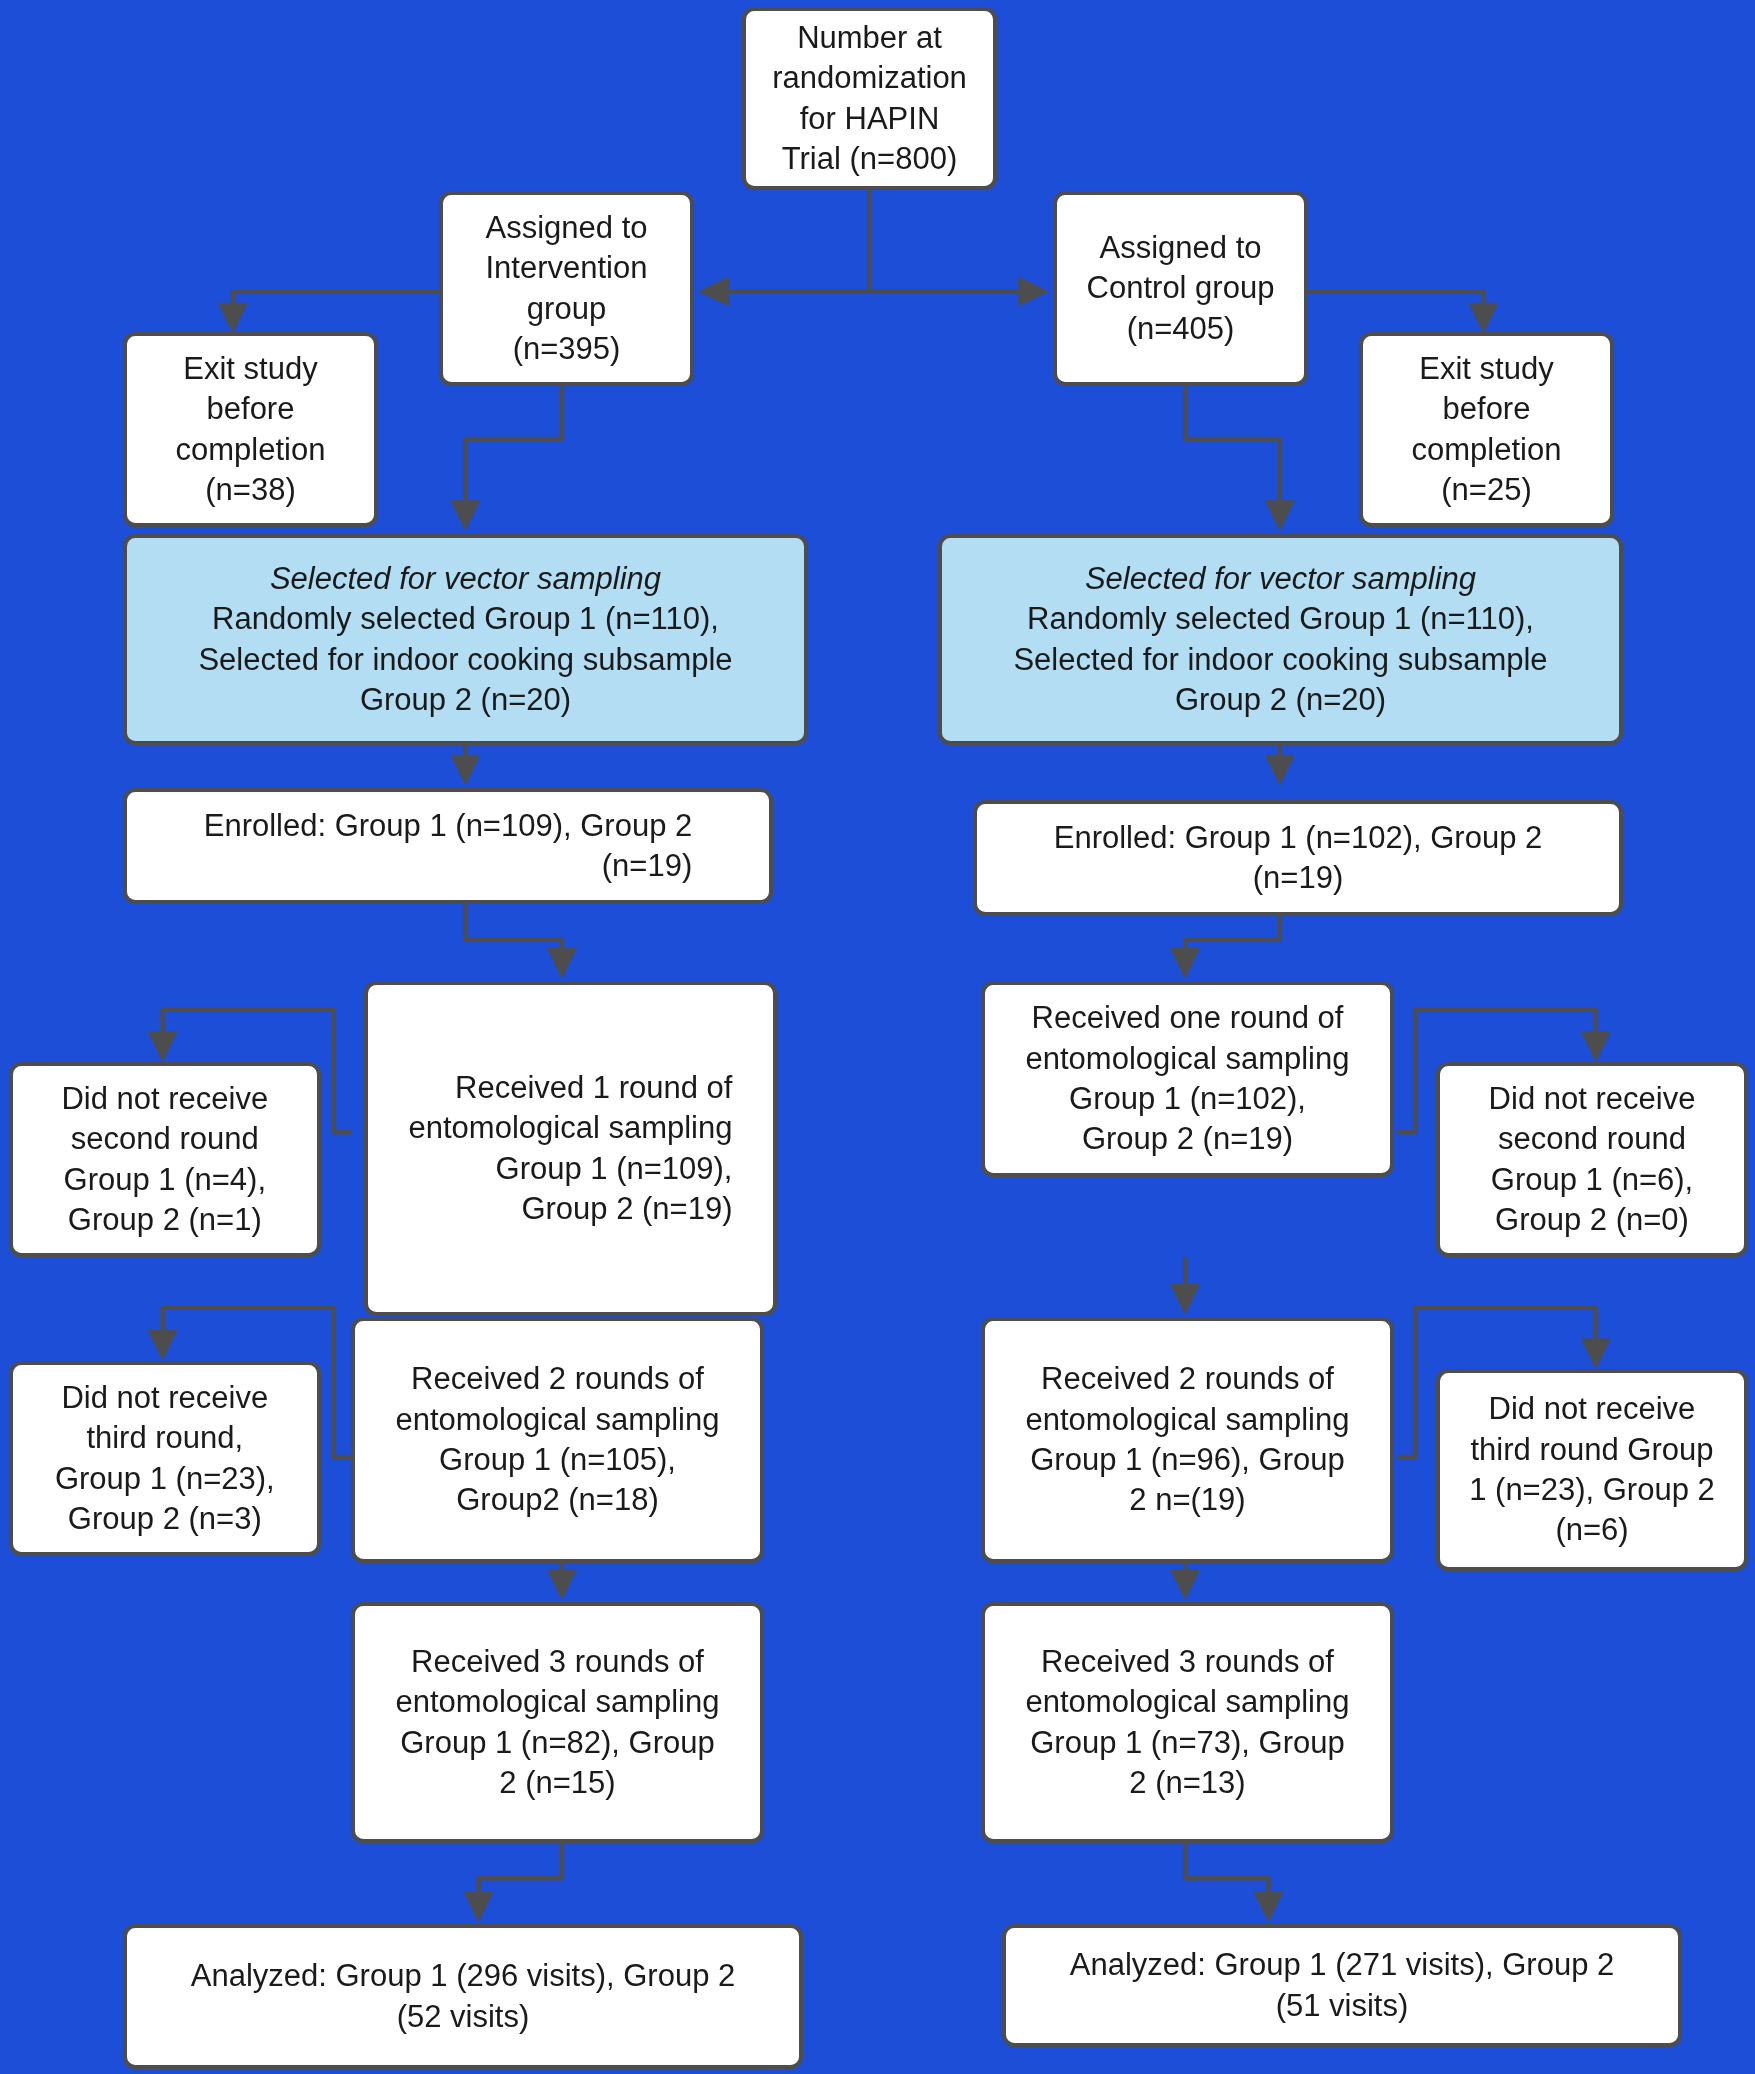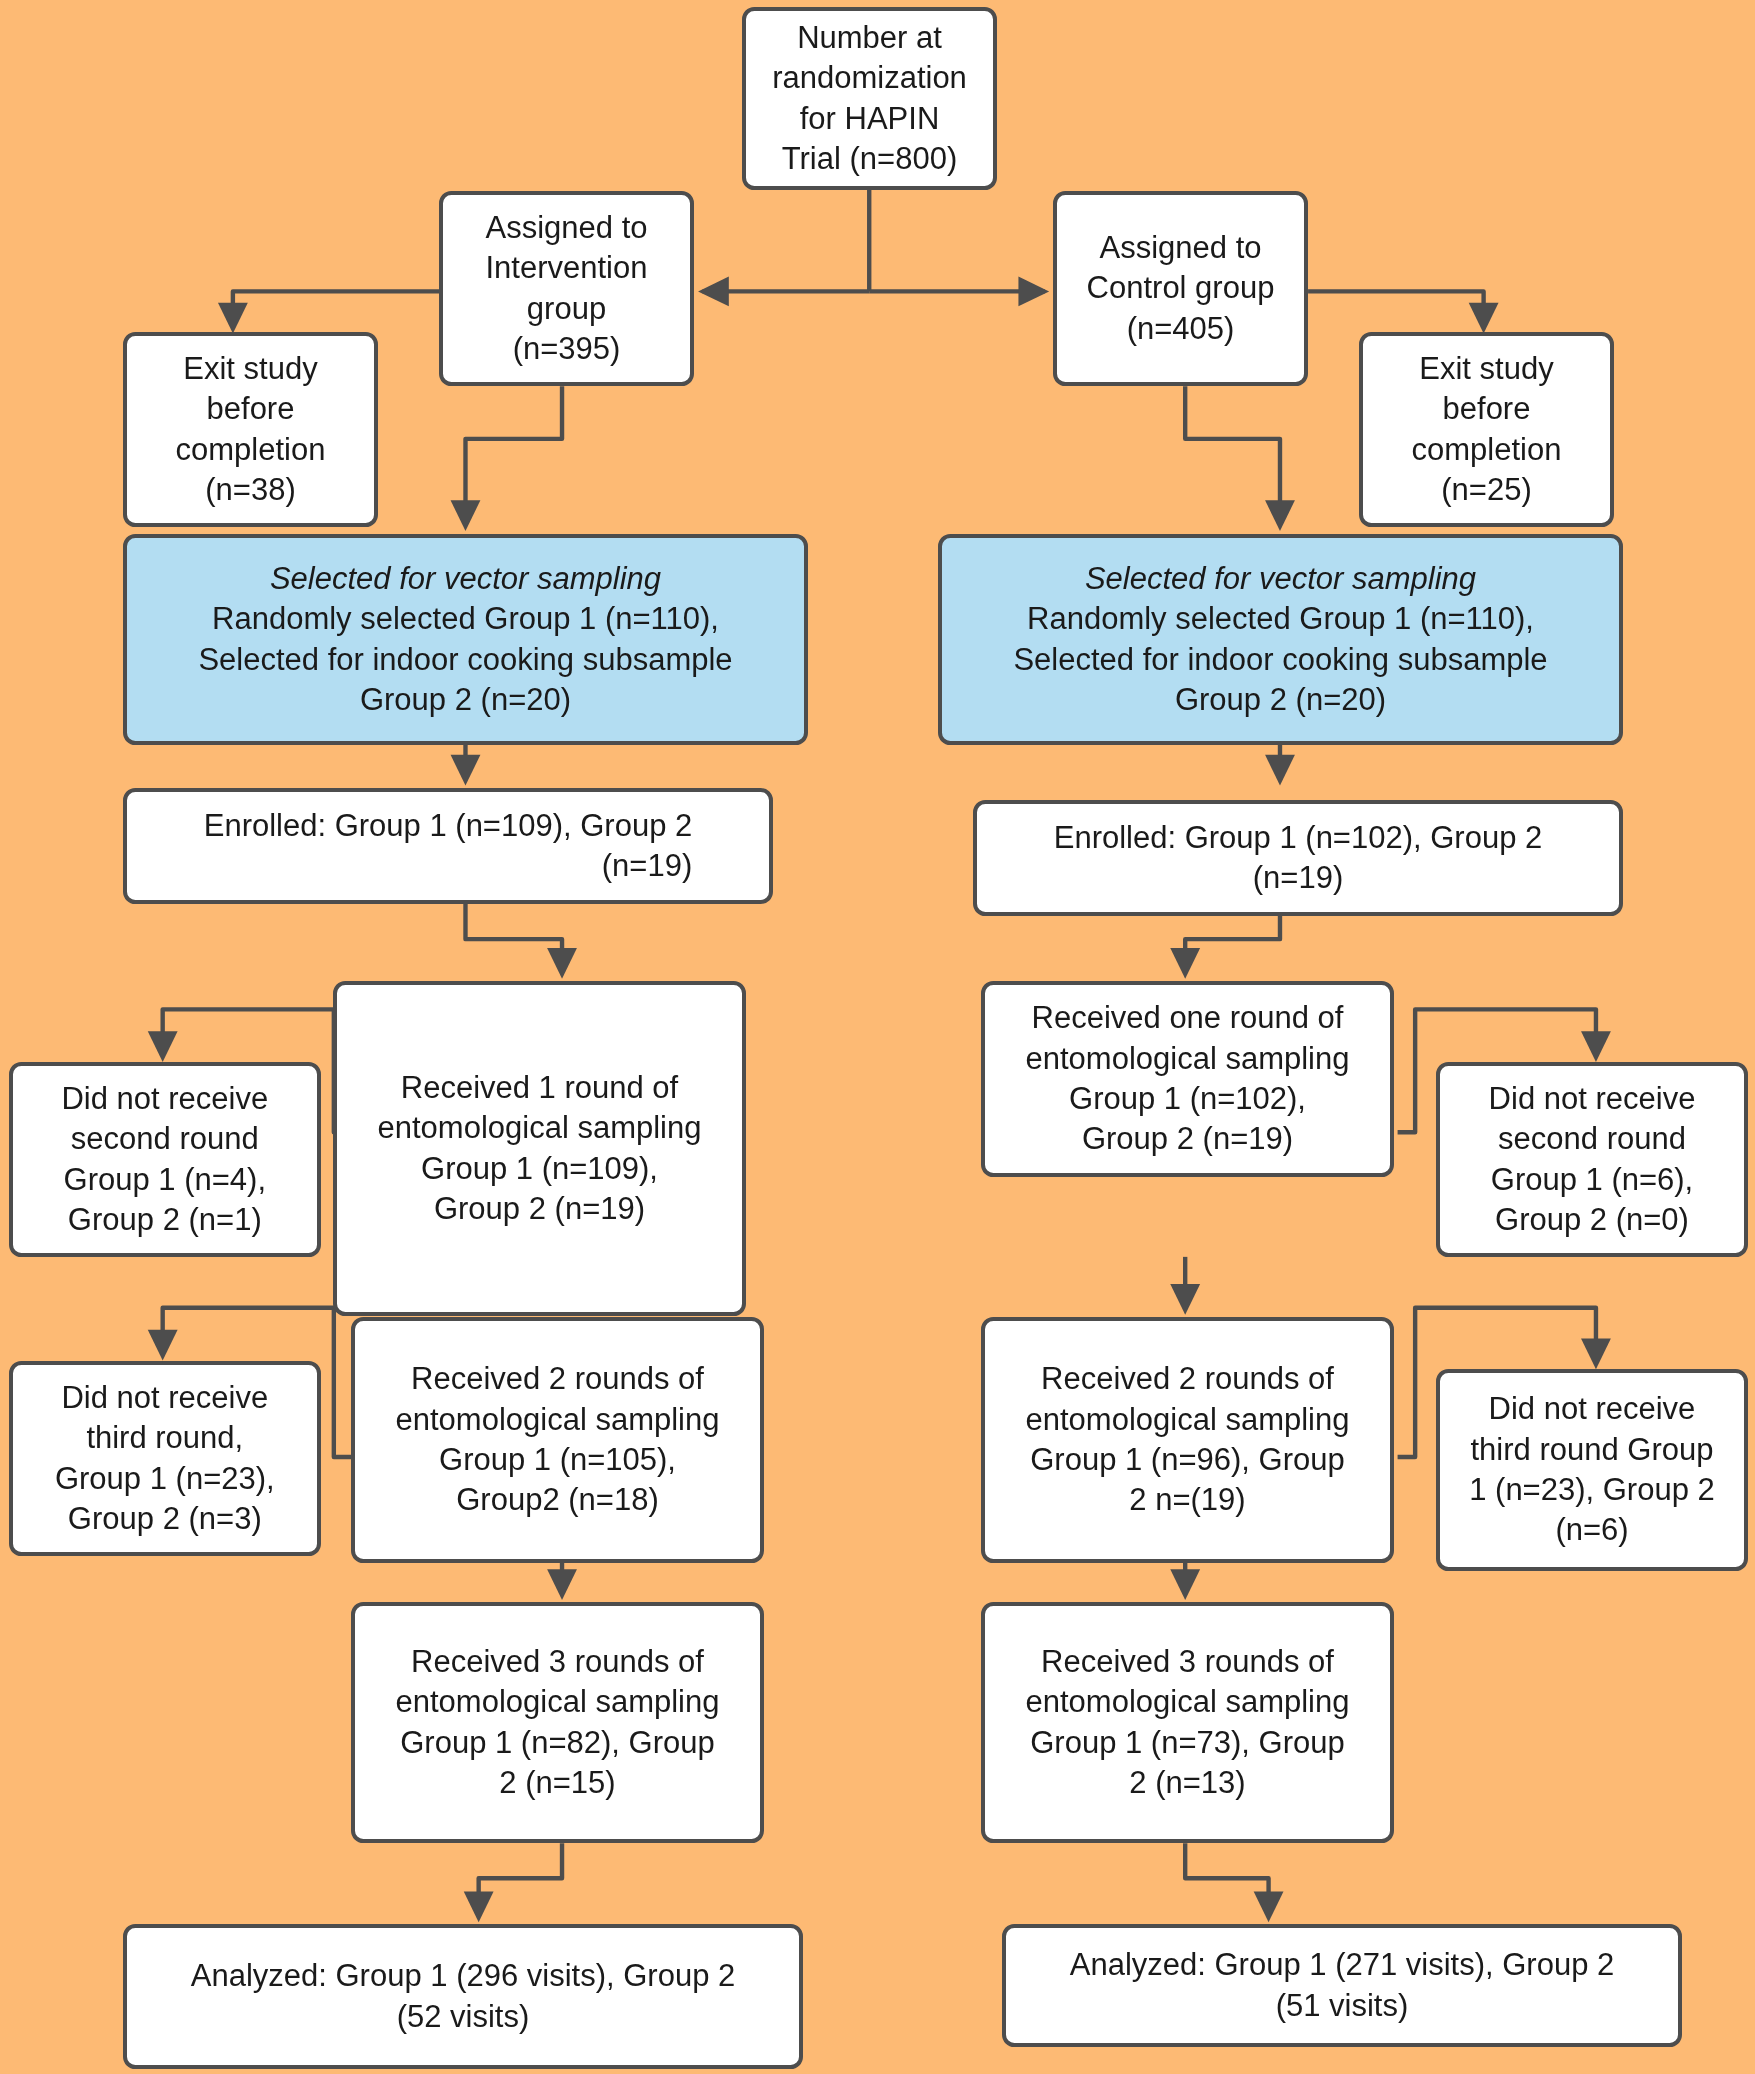--- a/index.html
+++ b/index.html
@@ -4,21 +4,21 @@
 <style>
   html, body {
     margin: 0;
     padding: 0;
     background: #ffffff;
   }
   #canvas {
     position: relative;
     width: 1756px;
     height: 2074px;
-    background: #fdba74;
+    background: #1d4ed8;
     font-family: "Liberation Sans", sans-serif;
     overflow: hidden;
   }
   .node {
     position: absolute;
     box-sizing: border-box;
     border: 4.4px solid #4d4d4d;
     border-radius: 12.3px;
     background: #ffffff;
     display: flex;
@@ -166,21 +166,21 @@
 Selected for indoor cooking subsample
 Group 2 (n=20)</span>
   </div>
 
   <div class="node" style="left:123px; top:788px; width:650px; height:116px;text-align:right;">Enrolled: Group 1 (n=109), Group 2
 (n=19)</div>
 
   <div class="node" style="left:973px; top:788px; width:650px; height:116px;margin-top:12px;">Enrolled: Group 1 (n=102), Group 2
 (n=19)</div>
 
-  <div class="node" style="left:333px; top:981px; width:413px; height:335px;">Received 1 round of
+  <div class="node" style="left:364px; top:981px; width:413px; height:335px;text-align:right;">Received 1 round of
 entomological sampling
 Group 1 (n=109),
 Group 2 (n=19)</div>
 
   <div class="node" style="left:981px; top:981px; width:413px; height:196px;">Received one round of
 entomological sampling
 Group 1 (n=102),
 Group 2 (n=19)</div>
 
   <div class="node" style="left:8.8px; top:1062px; width:312px; height:195px;">Did not receive

